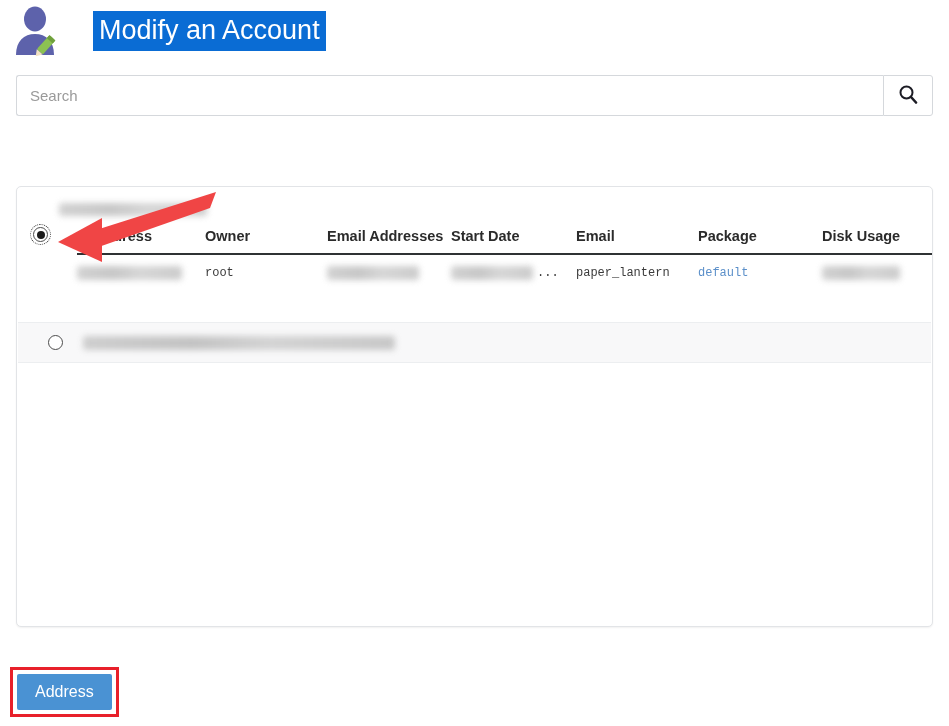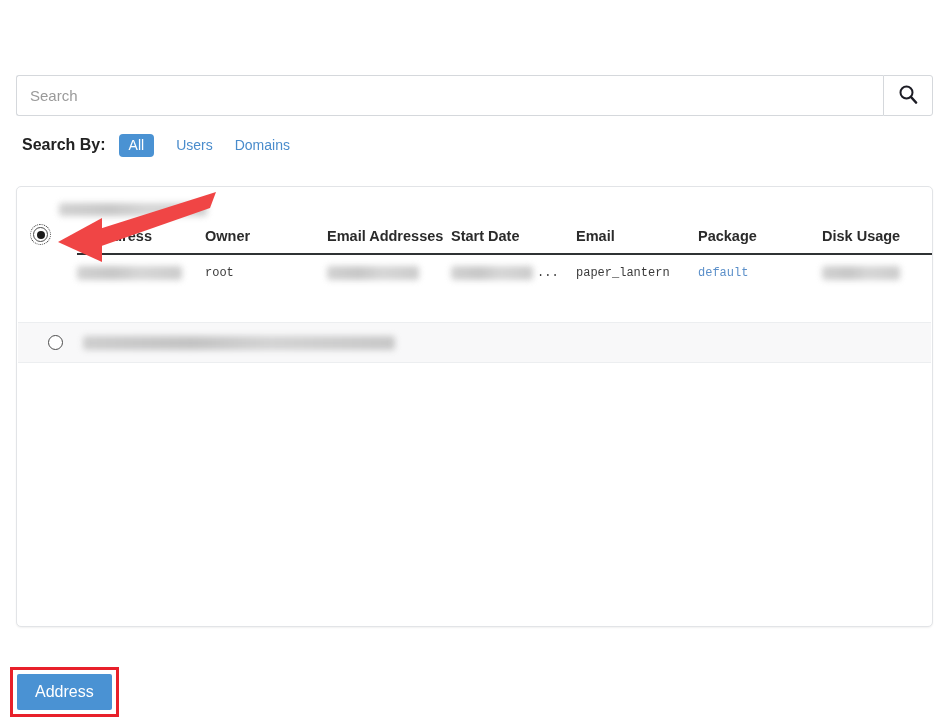--- a/index.html
+++ b/index.html
@@ -163,39 +163,47 @@
   .arrow-annotation {
     position: absolute; left: 44px; top: 190px;
     width: 176px; height: 78px; pointer-events: none;
   }
 </style>
 </head>
 <body>
 
 <div class="page">
 
+  <div class="header">
+    <span class="avatar-icon">
+      <svg width="56" height="52" viewBox="0 0 56 52">
+        <ellipse cx="25" cy="14" rx="11" ry="12.5" fill="#5d62ab"></ellipse>
+        <path d="M6 50 C6 36 14 29 25 29 C36 29 44 36 44 50 Z" fill="#5d62ab"></path>
+        <g transform="rotate(42 40 40)">
+          <rect x="33" y="33" width="8" height="19" rx="1.5" fill="#8cc152"></rect>
+          <rect x="33" y="33" width="8" height="4" fill="#6fa03c"></rect>
+          <polygon points="33,52 41,52 37,58" fill="#f2e2c4"></polygon>
+        </g>
+      </svg>
+    </span>
+    <div class="page-title">Modify an Account</div>
+  </div>
 
   <div class="search-row">
     <input class="search-input" type="text" placeholder="Search" style="">
     <button class="search-btn">
       <span>
         <svg width="20" height="20" viewBox="0 0 20 20">
           <circle cx="8.5" cy="8.5" r="6" fill="none" stroke="#1c1c24" stroke-width="2"></circle>
           <line x1="13" y1="13" x2="18" y2="18.5" stroke="#1c1c24" stroke-width="2.6" stroke-linecap="round"></line>
         </svg>
       </span>
     </button>
   </div>
 
-  <div class="searchby-row">
-    <span class="searchby-label">Search By:</span>
-    <span class="pill">All</span>
-    <a class="filter-link">Users</a>
-    <a class="filter-link">Domains</a>
-  </div>
 
   <div class="panel">
 
     <div class="group-label">
       <span class="redact"></span>
     </div>
 
     <div class="thead-wrap">
       <table class="acct">
         <colgroup>

